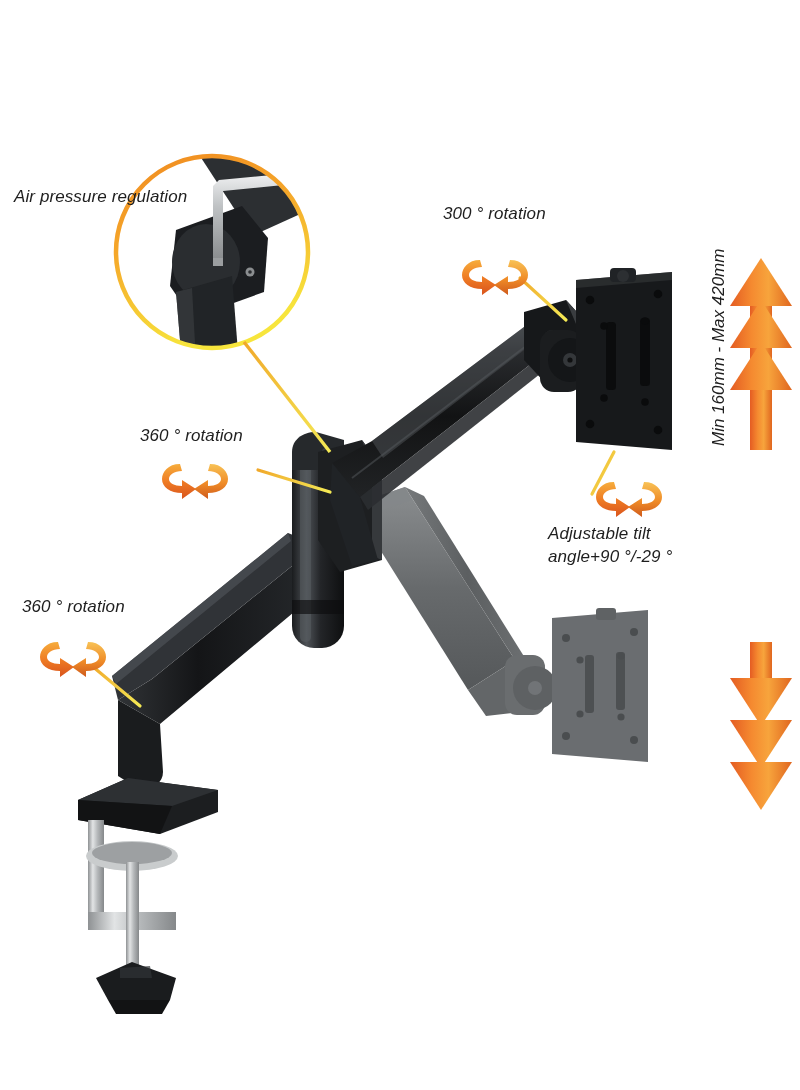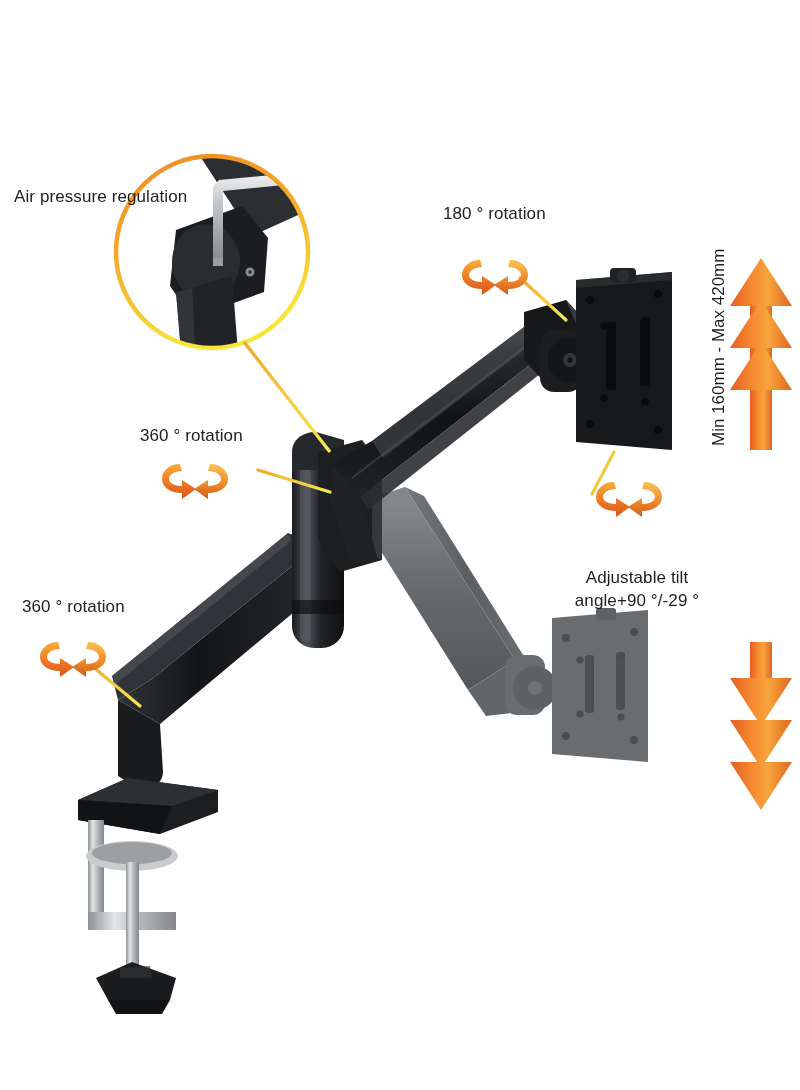--- a/index.html
+++ b/index.html
@@ -7,33 +7,34 @@
   body{
     font-family:"Liberation Sans", sans-serif;
     -webkit-font-smoothing:antialiased;
   }
   #stage{
     position:relative;
     width:800px;
     height:1090px;
     background:#ffffff;
     overflow:hidden;
+    font-style:italic;
   }
   #art{position:absolute;left:0;top:0;width:800px;height:1090px;}
 
   
   .label{
     position:absolute;
     color:#1e1e1e;
     font-size:17px;
     line-height:21px;
     white-space:nowrap;
     letter-spacing:.1px;
   }
-  .label.two{white-space:normal;text-align:center;line-height:23px;margin-top:44px;}
+  .label.two{white-space:normal;text-align:left;line-height:23px;}
 
   #lbl-air{left:14px;  top:186px;}
   #lbl-180{left:443px; top:203px;}
   #lbl-360a{left:140px;top:425px;}
   #lbl-360b{left:22px; top:596px;}
   #lbl-tilt{left:548px;top:522px;width:178px;}
 
   
   #lbl-travel{
     position:absolute;
@@ -318,21 +319,21 @@
 
       <rect x="750" y="642" width="22" height="48" fill="url(#gArrow)"></rect>
       <path d="M761,726 L792,678 L730,678 Z" fill="url(#gArrow)"></path>
       <path d="M761,768 L792,720 L730,720 Z" fill="url(#gArrow)"></path>
       <path d="M761,810 L792,762 L730,762 Z" fill="url(#gArrow)"></path>
     </g>
   </svg>
 
   <div class="label" id="lbl-air">Air pressure regulation</div>
 
-  <div class="label" id="lbl-180">180 ° rotation</div>
+  <div class="label" id="lbl-180">300 ° rotation</div>
 
   <div class="label" id="lbl-360a">360 ° rotation</div>
 
   <div class="label" id="lbl-360b">360 ° rotation</div>
 
   <div class="label two" id="lbl-tilt">
     <span>Adjustable tilt</span><br>
     <span>angle+90 °/-29 °</span>
   </div>
 

